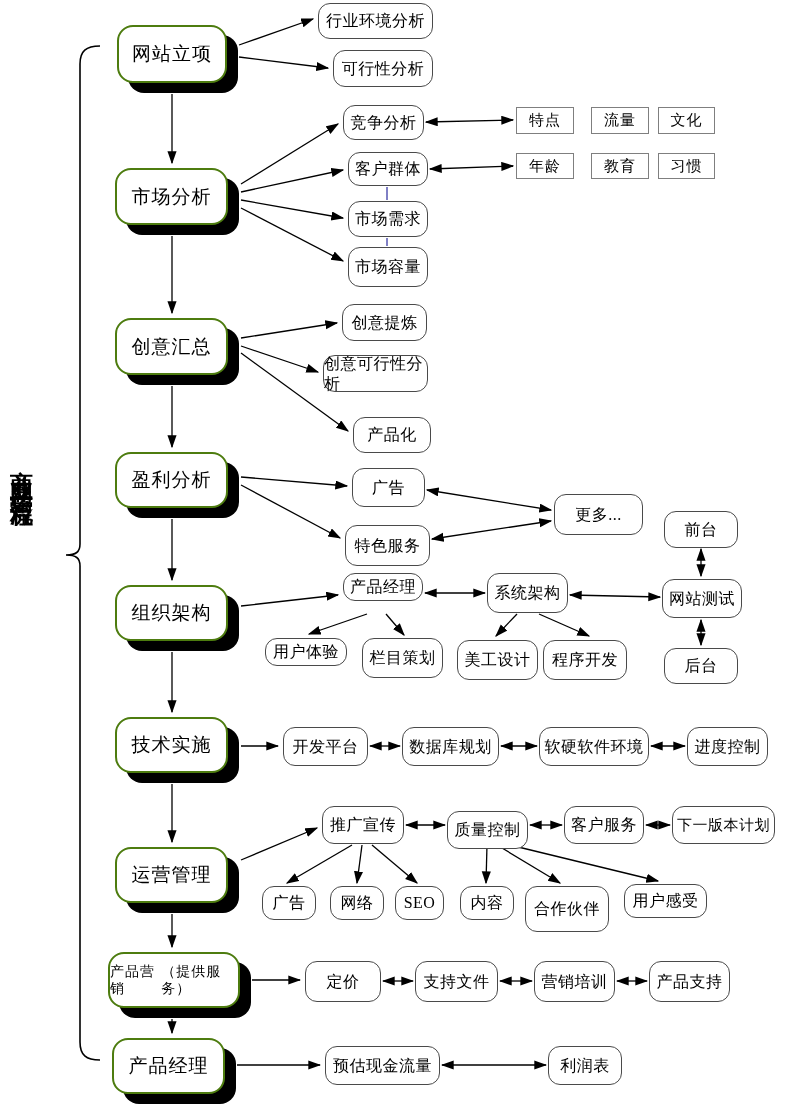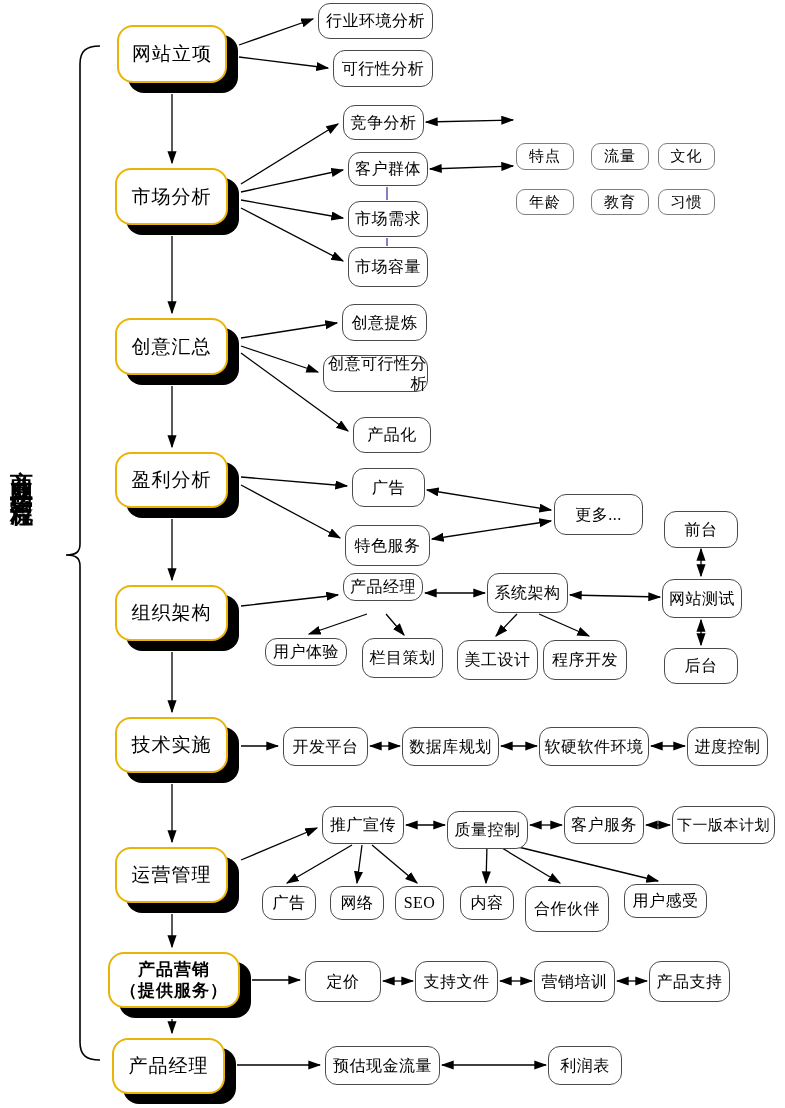--- a/index.html
+++ b/index.html
@@ -3,33 +3,33 @@
 <meta charset="utf-8">
 <style>
   html,body{margin:0;padding:0;background:#fff;}
   #stage{
     position:relative;width:785px;height:1108px;background:#fff;overflow:hidden;
     font-family:"Liberation Serif","DejaVu Serif",serif;color:#000;
   }
   #wires{position:absolute;left:0;top:0;z-index:0;}
   .node{
     position:absolute;z-index:1;display:flex;align-items:center;justify-content:center;
-    text-align:right;background:#fff;box-sizing:border-box;line-height:1.25;
+    text-align:left;background:#fff;box-sizing:border-box;line-height:1.25;
   }
   .main{
-    border:2px solid #eab308;border-radius:16px;font-size:19px;letter-spacing:1px;
+    border:2px solid #4d7c0f;border-radius:16px;font-size:19px;letter-spacing:1px;
     box-shadow:11px 10px 0 #000;
   }
   .sub{
     border:1.4px solid #4a4a4a;border-radius:12px;font-size:16px;letter-spacing:.5px;
   }
   .rect{
-    border:1.5px solid #7f7f7f;border-radius:9px;font-size:15px;letter-spacing:1px;margin-top:36px;
+    border:1.5px solid #7f7f7f;border-radius:0;font-size:15px;letter-spacing:1px;
   }
-  .two-line{flex-direction:column;font-size:17px;font-weight:bold;}
+  .two-line{flex-direction:row;font-size:14px;}
   #side-title{
     position:absolute;left:6px;top:452px;z-index:1;
     writing-mode:vertical-lr;text-orientation:upright;
     font-size:23px;letter-spacing:6px;font-weight:bold;
   }
 </style>
 </head>
 <body>
 
 <div id="stage">

